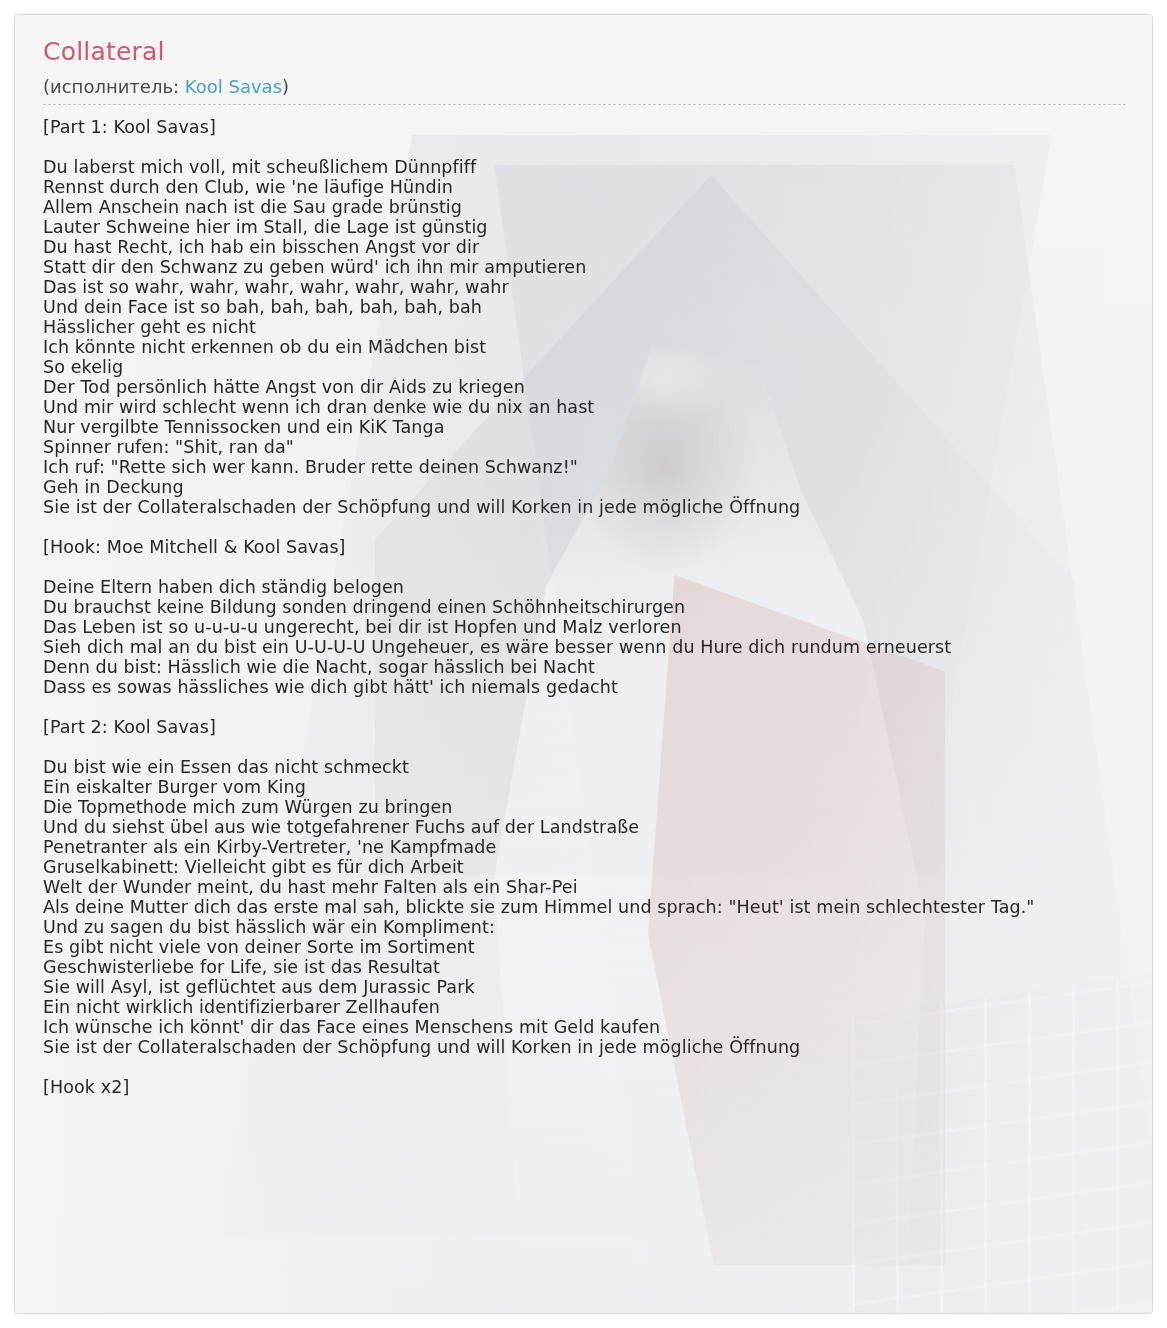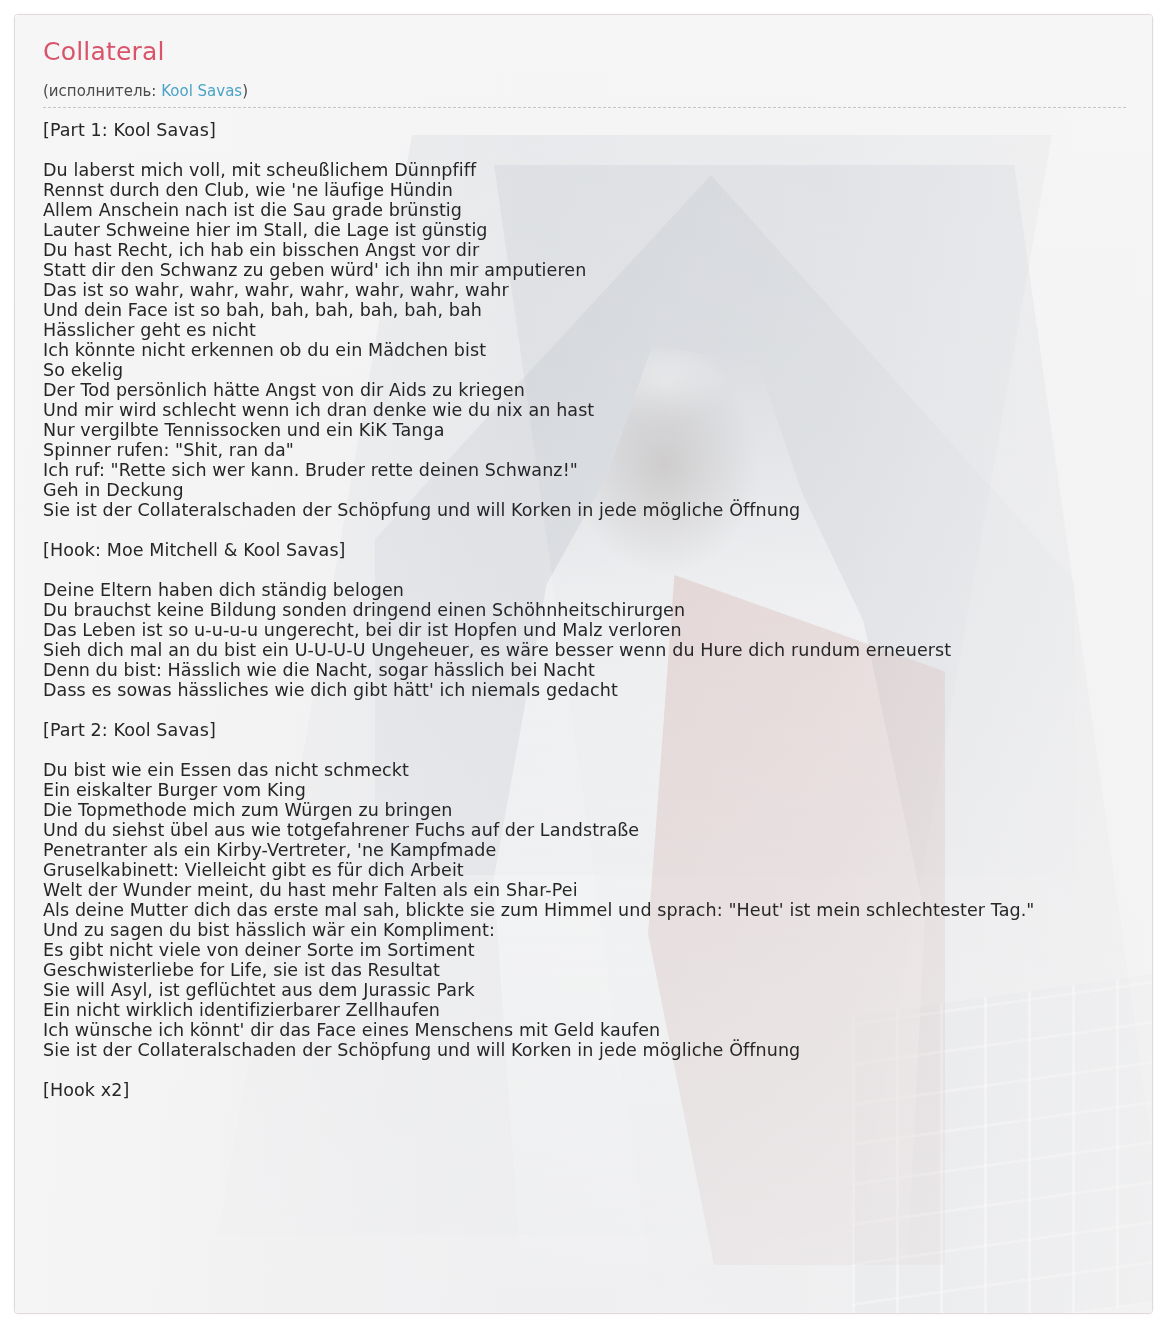--- a/index.html
+++ b/index.html
@@ -104,25 +104,25 @@
   .content {
     position: relative;
     z-index: 2;
     padding: 22px 26px 18px 28px;
     box-sizing: border-box;
   }
   .song-title {
     font-size: 25px;
     color: #d9546a;
     font-weight: 400;
-    margin: 0 0 16px 0;
+    margin: 0 0 10px 0;
     letter-spacing: 0.2px;
   }
   .artist-line {
-    font-size: 15px;
+    font-size: 18px;
     color: #4a4a4a;
     padding-bottom: 7px;
     border-bottom: 1px dashed #c9c3c3;
     margin-bottom: 12px;
   }
   .artist-line .artist-link {
     color: #4aa3c6;
     text-decoration: none;
   }
 

